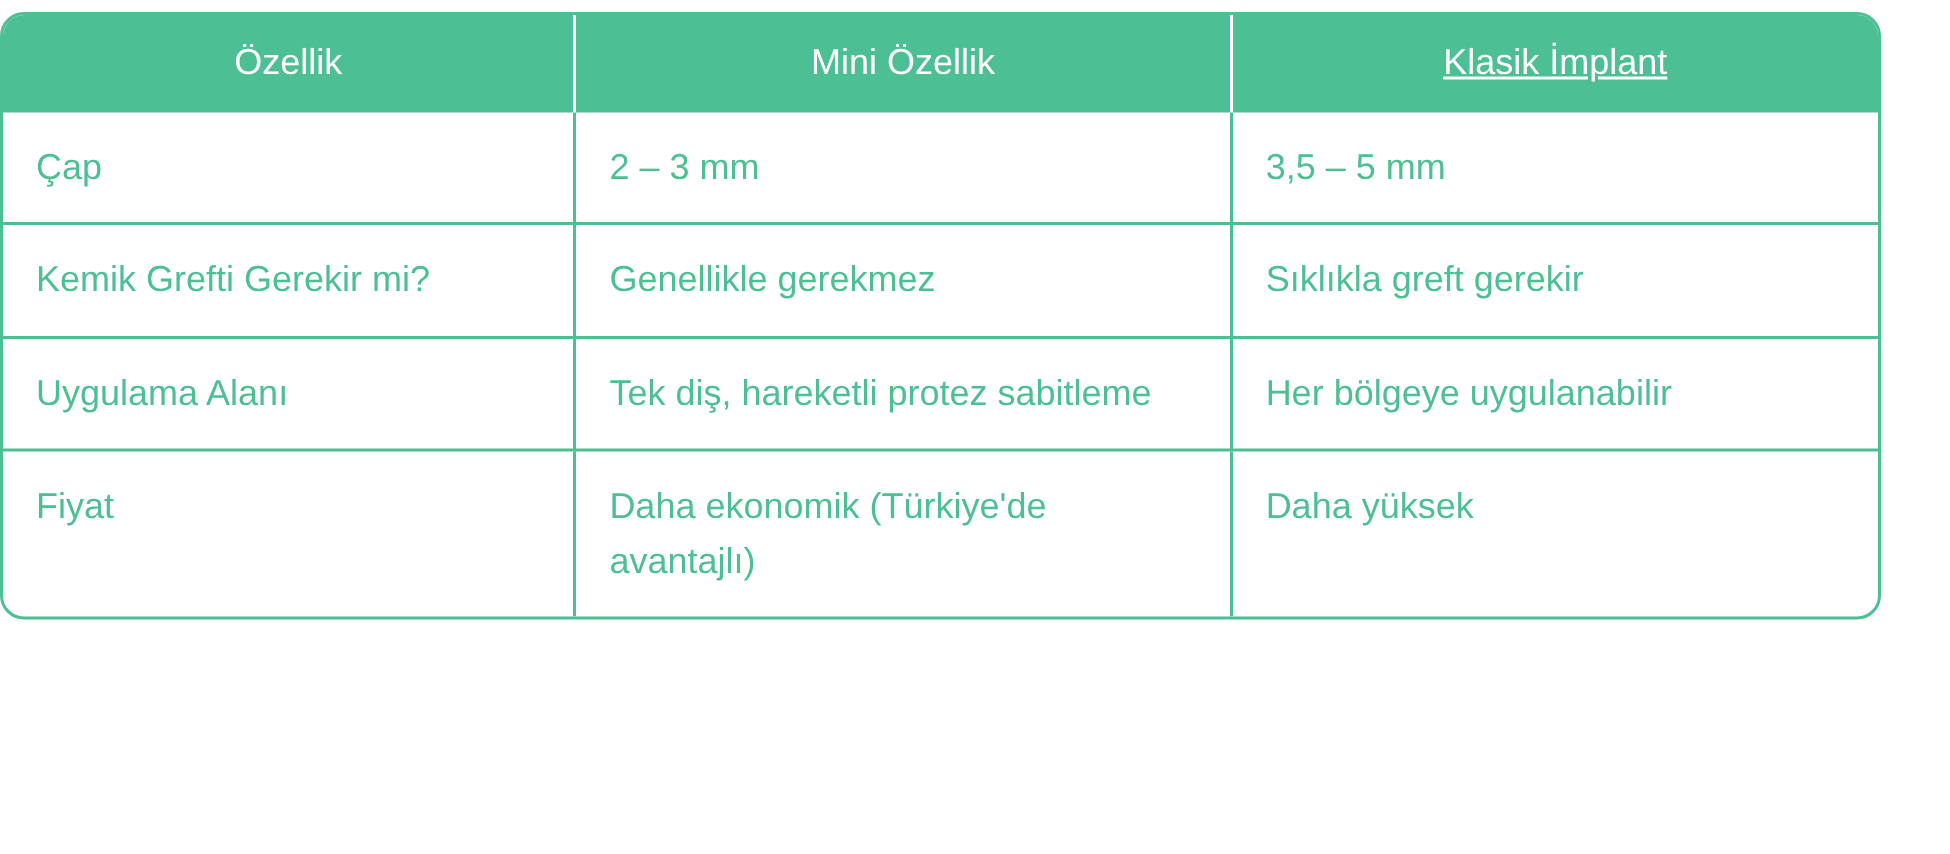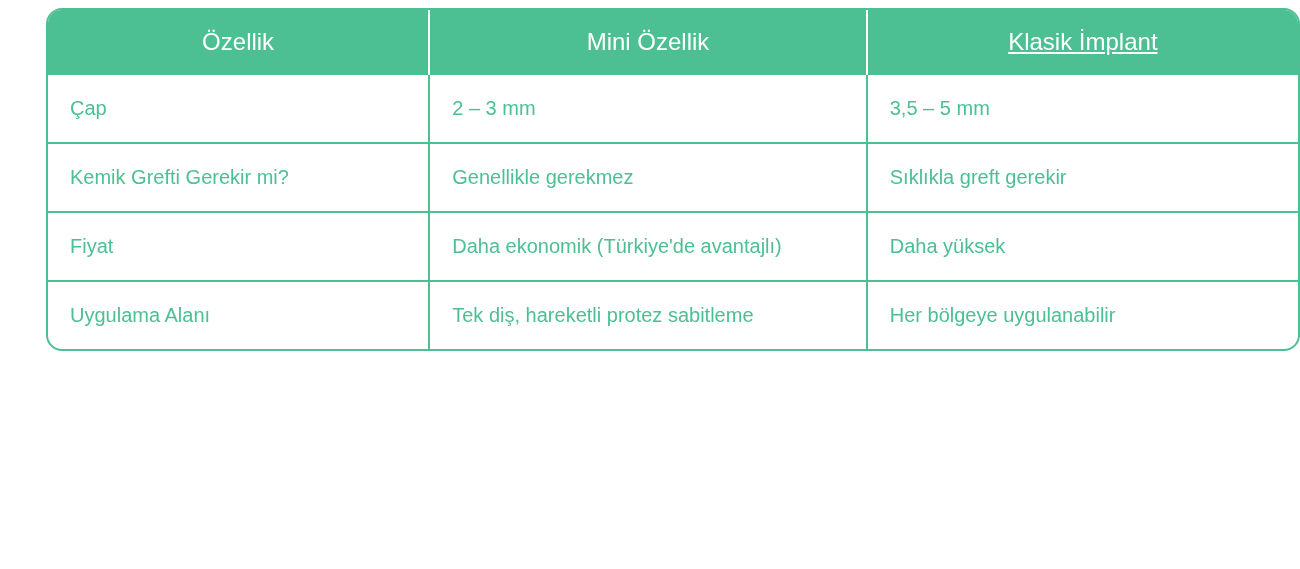--- a/index.html
+++ b/index.html
@@ -12,21 +12,21 @@
   }
 
   .page {
     width: 1300px;
     height: 569px;
     position: relative;
     background: #ffffff;
     box-sizing: border-box;
     display: flex;
     align-items: flex-start;
-    justify-content: flex-end;
+    justify-content: flex-start;
   }
 
   .table-wrap {
     width: 1250px;
     margin-top: 8px;
     border: 2px solid #4cbf93;
     border-radius: 16px;
     overflow: hidden;
     background: #ffffff;
   }
@@ -54,21 +54,21 @@
     border-right: 2px solid #ffffff;
     line-height: 1.3;
   }
   table.compare thead th:last-child {
     border-right: none;
     text-decoration: underline;
   }
 
   table.compare tbody td {
     color: #4cbf93;
-    font-size: 20px;
+    font-size: 24px;
     font-weight: 400;
     padding: 18px 22px;
     border-top: 2px solid #4cbf93;
     border-right: 2px solid #4cbf93;
     line-height: 1.55;
   }
   table.compare tbody td:last-child {
     border-right: none;
   }
 
@@ -99,25 +99,25 @@
           <td>Çap</td>
           <td>2 – 3 mm</td>
           <td>3,5 – 5 mm</td>
         </tr>
         <tr>
           <td>Kemik Grefti Gerekir mi?</td>
           <td>Genellikle gerekmez</td>
           <td>Sıklıkla greft gerekir</td>
         </tr>
         <tr>
+          <td>Uygulama Alanı</td>
+          <td>Tek diş, hareketli protez sabitleme</td>
+          <td>Her bölgeye uygulanabilir</td>
+        </tr>
+        <tr>
           <td>Fiyat</td>
           <td>Daha ekonomik (Türkiye'de avantajlı)</td>
           <td>Daha yüksek</td>
-        </tr>
-        <tr>
-          <td>Uygulama Alanı</td>
-          <td>Tek diş, hareketli protez sabitleme</td>
-          <td>Her bölgeye uygulanabilir</td>
         </tr>
       </tbody>
     </table>
   </div>
 </div>
 
 </body></html>

